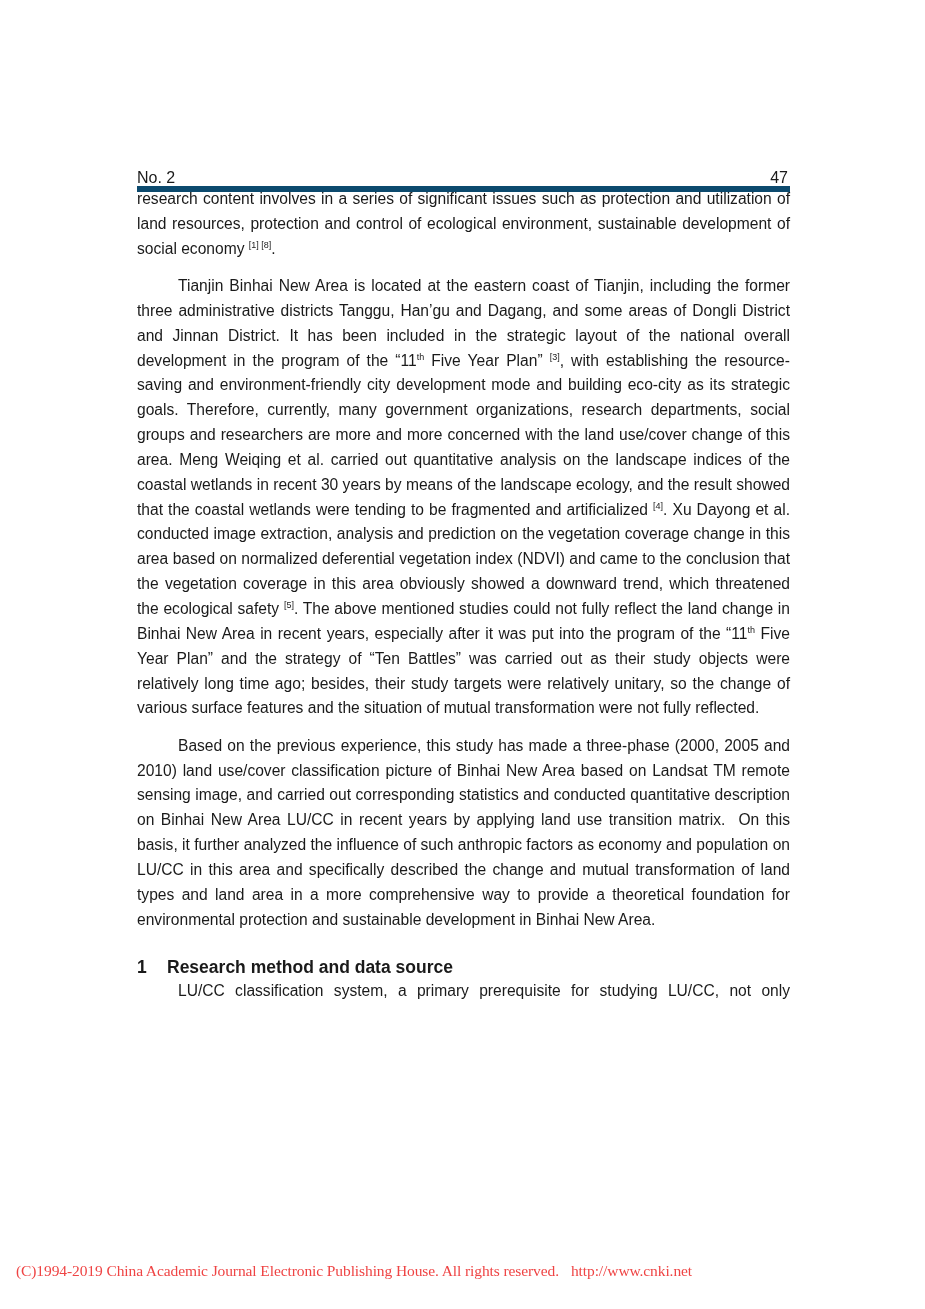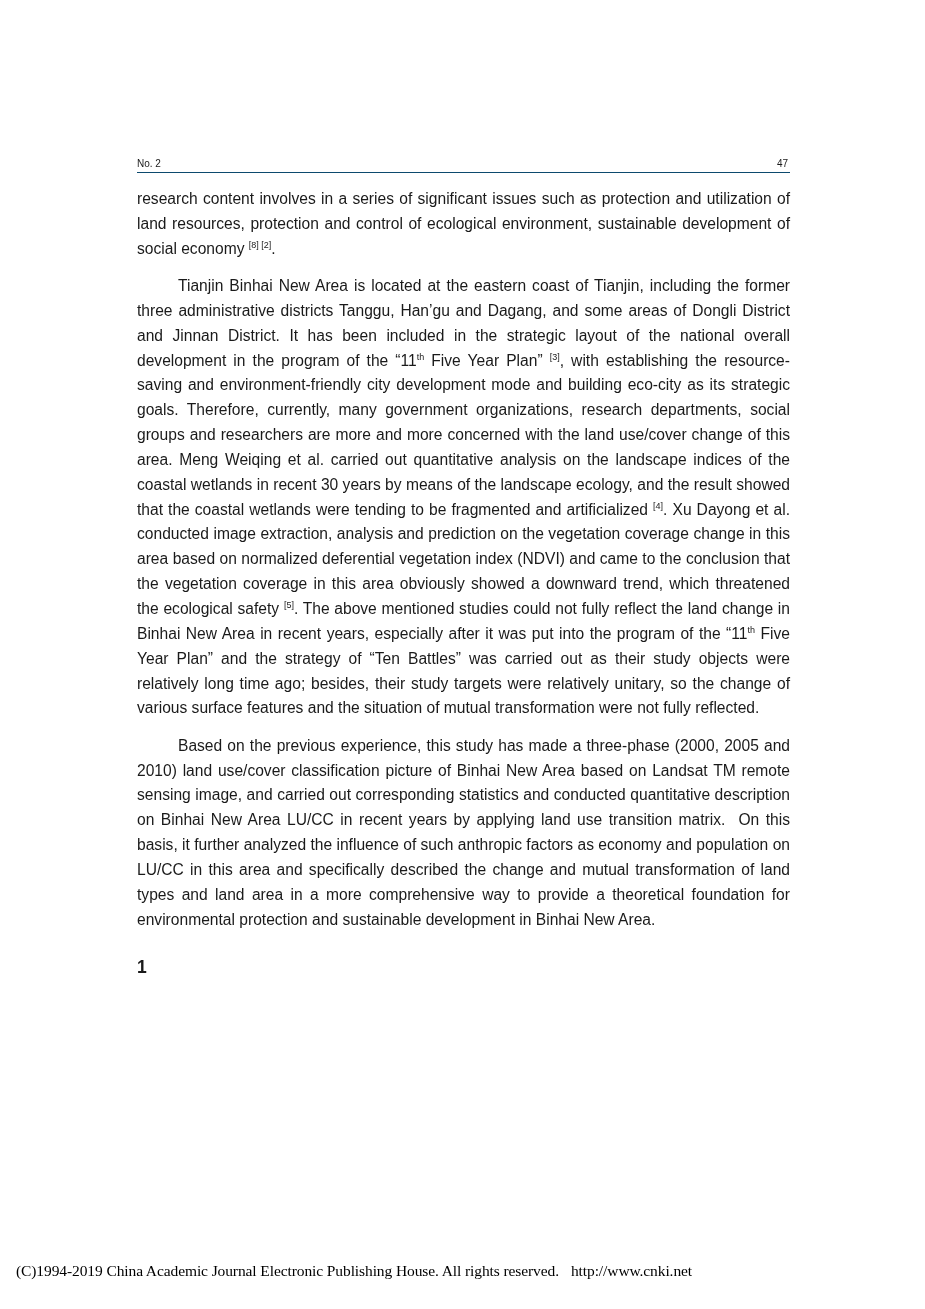--- a/index.html
+++ b/index.html
@@ -16,27 +16,27 @@
       color: #1a1a1a;
     }
     .page {
       position: absolute;
       left: 137px;
       top: 0;
       width: 653px;
     }
     .running-header {
       position: absolute;
-      top: 155px;
+      top: 169px;
       left: 0;
       width: 653px;
       height: 17px;
-      font-size: 10px;
+      font-size: 16px;
       line-height: 17px;
-      border-bottom: 1px solid #0c4a6e;
+      border-bottom: 6px solid #0c4a6e;
     }
     .rh-no {
       position: absolute;
       left: 0;
       top: 0;
     }
     .rh-title {
       position: absolute;
       left: 80px;
       top: 0;
@@ -84,50 +84,52 @@
       margin: 24px 0 13px 0;
       display: flex;
     }
     .h2 .num { width: 39px; }
     .copyright {
       position: absolute;
       left: 16px;
       top: 1262px;
       font-family: "Liberation Serif", serif;
       font-size: 15.5px;
-      color: #000000;
+      color: #ef4444;
       white-space: nowrap;
       letter-spacing: -0.1px;
     }
     .copyright .url {
       margin-left: 12px;
     }
   </style>
 </head>
 <body>
 
 <div class="page">
 
   <div class="running-header">
     <span class="rh-no">No. 2</span>
     <span class="rh-page">47</span>
   </div>
 
   <div class="body-text">
 
-    <p><span>research content involves in a series of significant issues such as protection and utilization of land resources, protection and control of ecological environment, sustainable development of social economy</span>&nbsp;<sup>[8] [2]</sup><span>.</span></p>
+    <p><span>research content involves in a series of significant issues such as protection and utilization of land resources, protection and control of ecological environment, sustainable development of social economy</span>&nbsp;<sup>[1] [8]</sup><span>.</span></p>
 
     <p class="indent"><span>Tianjin Binhai New Area is located at the eastern coast of Tianjin, including the former three administrative districts Tanggu, Han’gu and Dagang, and some areas of Dongli District and Jinnan District. It has been included in the strategic layout of the national overall development in the program of the “11</span><sup>th</sup><span> Five Year Plan”</span>&nbsp;<sup>[3]</sup><span>, with establishing the resource-saving and environment-friendly city development mode and building eco-city as its strategic goals. Therefore, currently, many government organizations, research departments, social groups and researchers are more and more concerned with the land use/cover change of this area. Meng Weiqing et al. carried out quantitative analysis on the landscape indices of the coastal wetlands in recent 30 years by means of the landscape ecology, and the result showed that the coastal wetlands were tending to be fragmented and artificialized </span><sup>[4]</sup><span>. Xu Dayong et al. conducted image extraction, analysis and prediction on the vegetation coverage change in this area based on normalized deferential vegetation index (NDVI) and came to the conclusion that the vegetation coverage in this area obviously showed a downward trend, which threatened the ecological safety</span>&nbsp;<sup>[5]</sup><span>. The above mentioned studies could not fully reflect the land change in Binhai New Area in recent years, especially after it was put into the program of the “11</span><sup>th</sup><span> Five Year Plan” and the strategy of “Ten Battles” was carried out as their study objects were relatively long time ago; besides, their study targets were relatively unitary, so the change of various surface features and the situation of mutual transformation were not fully reflected.</span></p>
 
     <p class="indent">Based on the previous experience, this study has made a three-phase (2000, 2005 and 2010) land use/cover classification picture of Binhai New Area based on Landsat TM remote sensing image, and carried out corresponding statistics and conducted quantitative description on Binhai New Area LU/CC in recent years by applying land use transition matrix.&nbsp; On this basis, it further analyzed the influence of such anthropic factors as economy and population on LU/CC in this area and specifically described the change and mutual transformation of land types and land area in a more comprehensive way to provide a theoretical foundation for environmental protection and sustainable development in Binhai New Area.</p>
 
     <div class="h1">
       <span class="num">1</span>
+      <span>Research method and data source</span>
     </div>
 
 
+    <p class="indent" style="text-align-last: justify;">LU/CC classification system, a primary prerequisite for studying LU/CC, not only</p>
 
   </div>
 </div>
 
 <div class="copyright">
   <span>(C)1994-2019 China Academic Journal Electronic Publishing House. All rights reserved.</span><span class="url">http://www.cnki.net</span>
 </div>
 
 </body></html>

